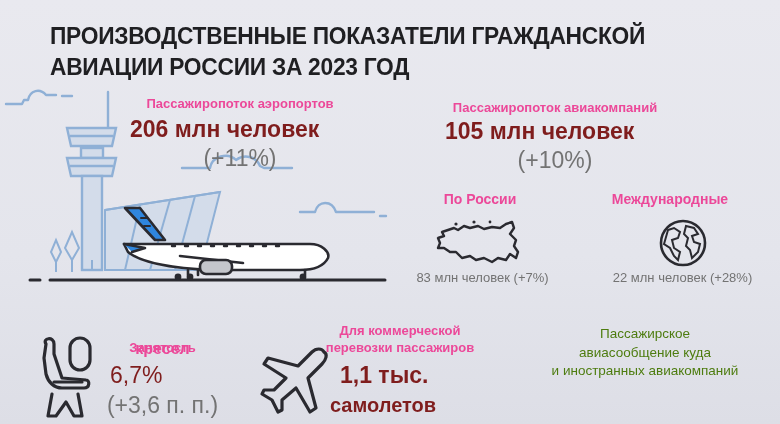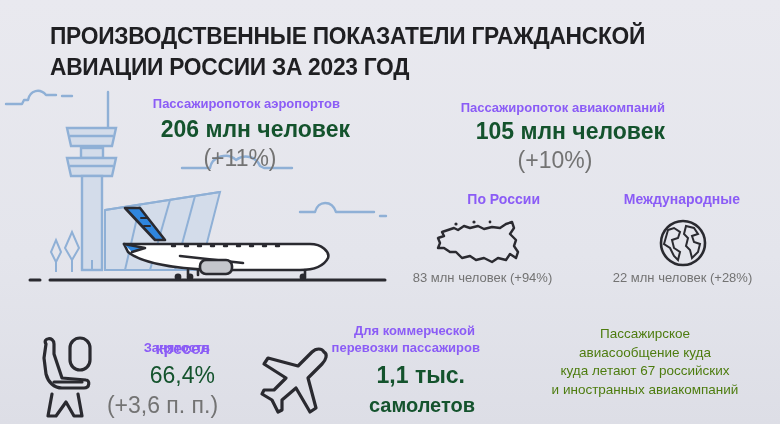--- a/index.html
+++ b/index.html
@@ -10,22 +10,22 @@
     position:relative;
     color:#2a2a2e;
   }
   .abs { position:absolute; }
   .title {
     left:50px; top:20px; width:690px;
     font-size:24.5px; font-weight:bold; line-height:31px; letter-spacing:-0.3px;
     color:#1f1f22; transform: scaleX(0.93); transform-origin:left top;
   }
   .title div { white-space:nowrap; }
-  .lbl { color:#8b5cf6; font-weight:bold; text-align:right; white-space:nowrap; }
-  .big { color:#14532d; font-weight:bold; text-align:right; white-space:nowrap; }
+  .lbl { color:#ec4899; font-weight:bold; text-align:center; white-space:nowrap; }
+  .big { color:#7f1d1d; font-weight:bold; text-align:left; white-space:nowrap; }
   .mid { color:#737373; text-align:center; white-space:nowrap; }
   svg { position:absolute; overflow:visible; }
 </style>
 </head>
 <body>
 
 <div class="abs title">
   <div>ПРОИЗВОДСТВЕННЫЕ ПОКАЗАТЕЛИ ГРАЖДАНСКОЙ</div>
   <div>АВИАЦИИ РОССИИ ЗА 2023 ГОД</div>
 </div>
@@ -112,49 +112,48 @@
 
 <div class="abs lbl" style="left:420px;top:191px;width:120px;font-size:14px;">По России</div>
 <svg style="left:434px;top:218px;" width="92" height="48" viewBox="0 0 92 48">
   <path d="M4 20 L10 18 L8 14 L14 12 L20 10 L24 12 L30 8 L36 10 L44 8 L50 11 L58 9 L66 10 L72 6 L78 4 L80 10 L76 16 L82 22 L80 28 L84 34 L82 40 L76 36 L72 42 L64 40 L58 44 L50 40 L42 42 L36 38 L28 40 L22 34 L16 34 L10 30 L4 30 L6 25 Z" fill="none" stroke="#2a2a30" stroke-width="2.4" stroke-linejoin="round"></path>
   <g fill="#2a2a30">
       <circle cx="22" cy="6" r="1.6"></circle>
       <circle cx="40" cy="4" r="1.6"></circle>
       <circle cx="56" cy="4" r="1.4"></circle>
     </g>
 </svg>
-<div class="abs mid" style="left:400px;top:270px;width:165px;font-size:13px;">83 млн человек (+94%)</div>
+<div class="abs mid" style="left:400px;top:270px;width:165px;font-size:13px;">83 млн человек (+7%)</div>
 
 <div class="abs lbl" style="left:600px;top:191px;width:140px;font-size:14px;">Международные</div>
 <svg style="left:658px;top:218px;" width="50" height="50" viewBox="0 0 50 50">
   <circle cx="25" cy="25" r="22" fill="none" stroke="#2a2a30" stroke-width="2.6"></circle>
   <path d="M10 12 L16 10 L22 14 L20 20 L14 22 L16 30 L22 34 L20 42 L16 38 L12 30 L6 26 Z" fill="none" stroke="#2a2a30" stroke-width="2"></path>
   <path d="M28 8 L36 10 L40 16 L34 18 L36 24 L42 26 L40 34 L34 40 L32 32 L28 28 L30 20 L26 16 Z" fill="none" stroke="#2a2a30" stroke-width="2"></path>
 </svg>
 <div class="abs mid" style="left:595px;top:270px;width:175px;font-size:13px;">22 млн человек (+28%)</div>
 
 <svg style="left:38px;top:334px;" width="56" height="90" viewBox="0 0 56 90">
   <g fill="none" stroke="#2a2a30" stroke-width="3.2" stroke-linecap="round" stroke-linejoin="round">
     <rect x="32" y="4" width="20" height="32" rx="10"></rect>
     <path d="M8 10 C4 4 16 2 16 10 L16 20 L24 44 L48 46 C52 46 52 54 46 54 L24 54 C16 54 10 48 8 40 L6 24 Z"></path>
     <path d="M16 48 L44 48"></path>
     <path d="M14 60 L10 82 L18 82 L28 68 L36 82 L44 82 L40 60"></path>
   </g>
 </svg>
 <div class="abs lbl" style="left:115px;top:340px;width:95px;font-size:13px;">Занятость</div>
 <div class="abs lbl" style="left:115px;top:340px;width:95px;font-size:16px;">кресел</div>
-<div class="abs big" style="left:110px;top:362px;width:105px;font-size:23px;font-weight:normal;">66,4%</div>
+<div class="abs big" style="left:110px;top:362px;width:105px;font-size:23px;font-weight:normal;">6,7%</div>
 <div class="abs mid" style="left:90px;top:392px;width:145px;font-size:23px;">(+3,6 п. п.)</div>
 
 <svg style="left:258px;top:346px;" width="72" height="72" viewBox="0 0 72 72">
   <path d="M66 6 C70 8 68 14 64 18 L50 32 L58 62 L52 66 L38 42 L24 54 L24 64 L20 66 L14 54 L4 48 L6 44 L16 44 L28 32 L6 18 L10 12 L40 20 L54 6 C58 2 64 2 66 6 Z" fill="none" stroke="#2a2a30" stroke-width="3.2" stroke-linejoin="round"></path>
 </svg>
 <div class="abs lbl" style="left:325px;top:323px;width:150px;font-size:13px;">Для коммерческой</div>
 <div class="abs lbl" style="left:320px;top:340px;width:160px;font-size:13px;">перевозки пассажиров</div>
 <div class="abs big" style="left:340px;top:362px;width:125px;font-size:23px;">1,1 тыс.</div>
 <div class="abs big" style="left:330px;top:394px;width:145px;font-size:20px;">самолетов</div>
 
 <div class="abs" style="left:520px;top:325px;width:250px;font-size:13.5px;line-height:18.5px;text-align:center;color:#4d7c0f;">
   <div>Пассажирское</div>
   <div>авиасообщение куда</div>
-  <div>куда летают 67 российских</div>
   <div>и иностранных авиакомпаний</div>
 </div>
 
 </body></html>

